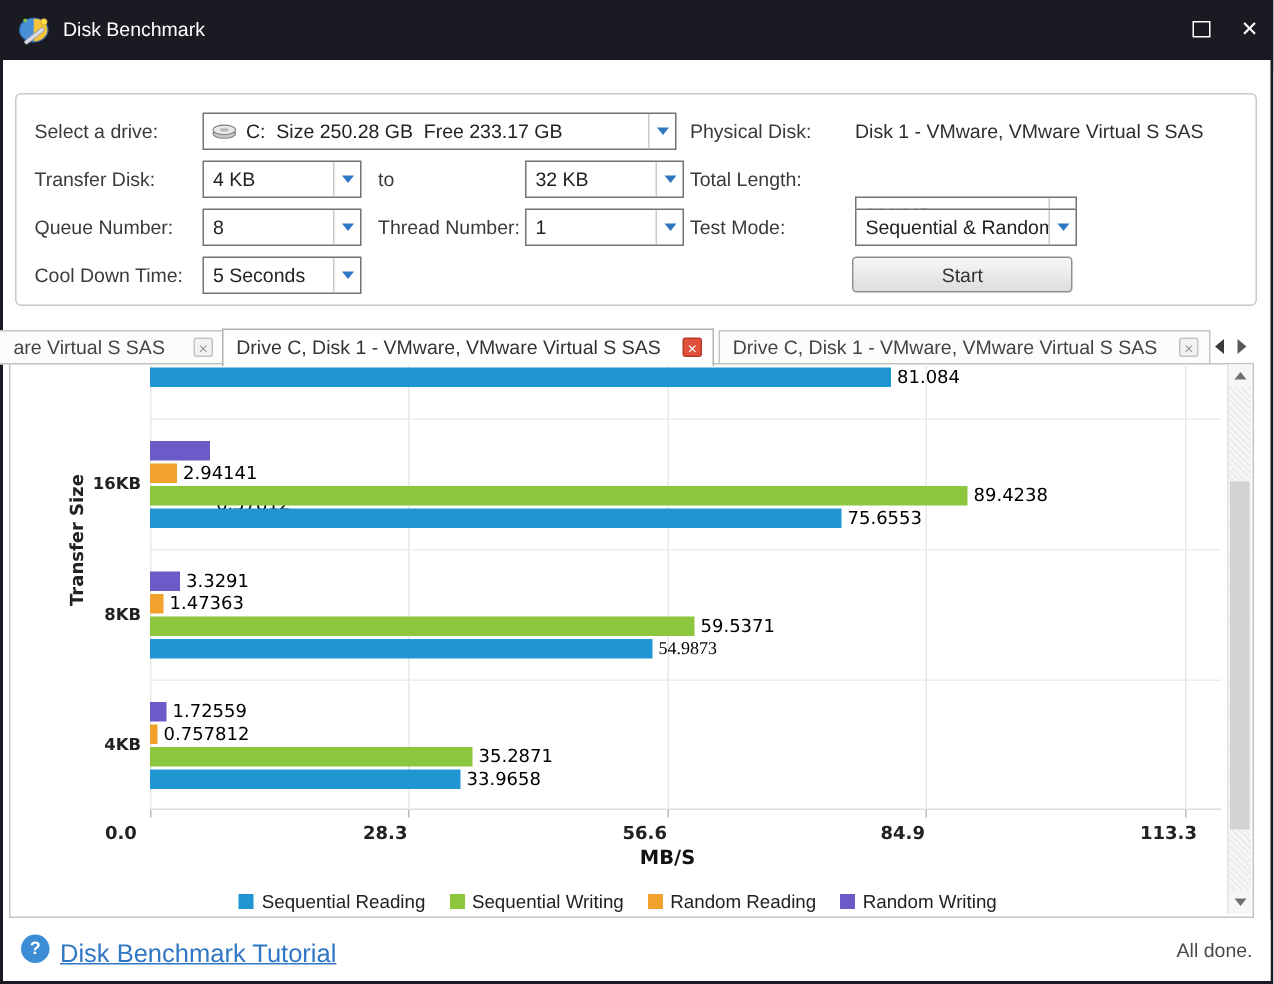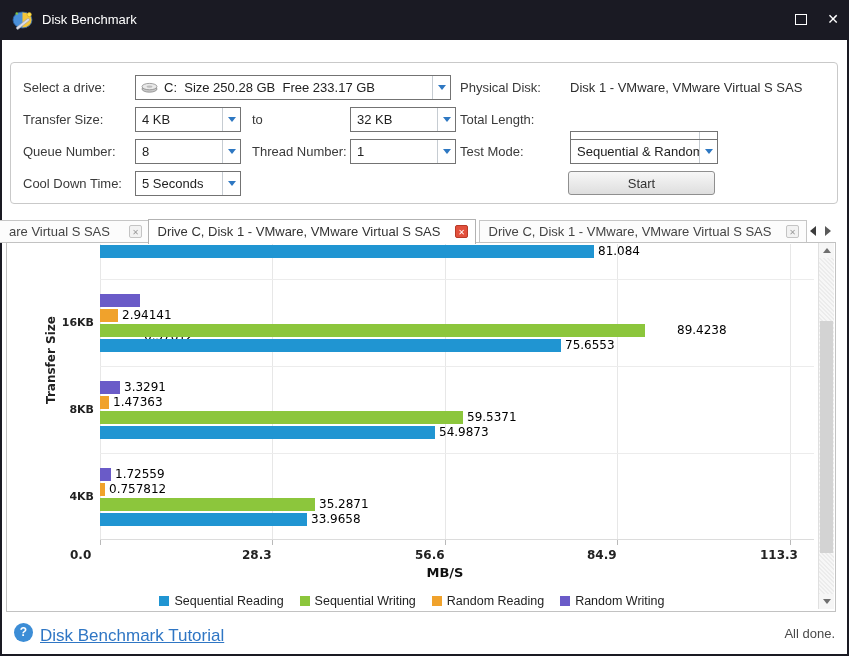--- a/index.html
+++ b/index.html
@@ -101,21 +101,21 @@
           <ellipse cx="8.5" cy="4.6" rx="3" ry="1.2" fill="#bdbdbd"></ellipse>
         </svg>
         <span class="dd-val">C:  Size 250.28 GB  Free 233.17 GB</span>
         <span class="dd-arrowbox">
             <span class="tri-down"></span>
           </span>
       </div>
       <span class="flabel" style="left:449px;top:12px;">Physical Disk:</span>
       <span class="fvalue" style="left:559px;top:12px;">Disk 1 - VMware, VMware Virtual S SAS</span>
 
-      <span class="flabel" style="left:12px;top:44px;">Transfer Size:</span>
+      <span class="flabel" style="left:12px;top:44px;">Transfer Disk:</span>
       <div class="dd" style="left:124px;top:44px;width:106px;">
         <span class="dd-val">4 KB</span>
         <span class="dd-arrowbox">
             <span class="tri-down"></span>
           </span>
       </div>
       <span class="flabel" style="left:241px;top:44px;">to</span>
       <div class="dd" style="left:339px;top:44px;width:106px;">
         <span class="dd-val">32 KB</span>
         <span class="dd-arrowbox">
@@ -213,28 +213,28 @@
           <div class="bar" style="top: 269px; width: 207px; background: rgb(32, 149, 210);"></div>
           <div class="barlabel" style="top: 269px; left: 211px;">33.9658</div>
           <div class="catlabel" style="top: 158px;">8KB</div>
           <div class="bar" style="top: 137px; width: 20px; background: rgb(106, 91, 200);"></div>
           <div class="barlabel" style="top: 137px; left: 24px;">3.3291</div>
           <div class="bar" style="top: 152px; width: 9px; background: rgb(240, 162, 44);"></div>
           <div class="barlabel" style="top: 152px; left: 13px;">1.47363</div>
           <div class="bar" style="top: 167px; width: 363px; background: rgb(140, 198, 60);"></div>
           <div class="barlabel" style="top: 167px; left: 367px;">59.5371</div>
           <div class="bar" style="top: 182px; width: 335px; background: rgb(32, 149, 210);"></div>
-          <div class="barlabel" style="top: 182px; left: 339px;">54.9873</div>
+          <div class="barlabel" style="top: 182px; left: 339px; font-family: Liberation Serif, serif;">54.9873</div>
           <div class="catlabel" style="top: 71px;">16KB</div>
           <div class="bar" style="top: 50px; width: 40px; background: rgb(106, 91, 200);"></div>
           <div class="barlabel" style="top: 50px; left: 44px; margin-top: 36px;">6.57812</div>
           <div class="bar" style="top: 65px; width: 18px; background: rgb(240, 162, 44);"></div>
           <div class="barlabel" style="top: 65px; left: 22px;">2.94141</div>
           <div class="bar" style="top: 80px; width: 545px; background: rgb(140, 198, 60);"></div>
-          <div class="barlabel" style="top: 80px; left: 549px; margin-left: 28px;">89.4238</div>
+          <div class="barlabel" style="top: 80px; left: 549px;">89.4238</div>
           <div class="bar" style="top: 95px; width: 461px; background: rgb(32, 149, 210);"></div>
           <div class="barlabel" style="top: 95px; left: 465px;">75.6553</div>
           <div class="bar" style="top: 1px; width: 494px; background: rgb(32, 149, 210);"></div>
           <div class="barlabel" style="top: 1px; left: 498px;">81.084</div>
         </div>
       <div class="xlab">MB/S</div>
       <div class="legend">
           <div class="lg-item">
             <span class="lg-sw" style="background: rgb(32, 149, 210);"></span>
             <span class="lg-tx">Sequential Reading</span>

